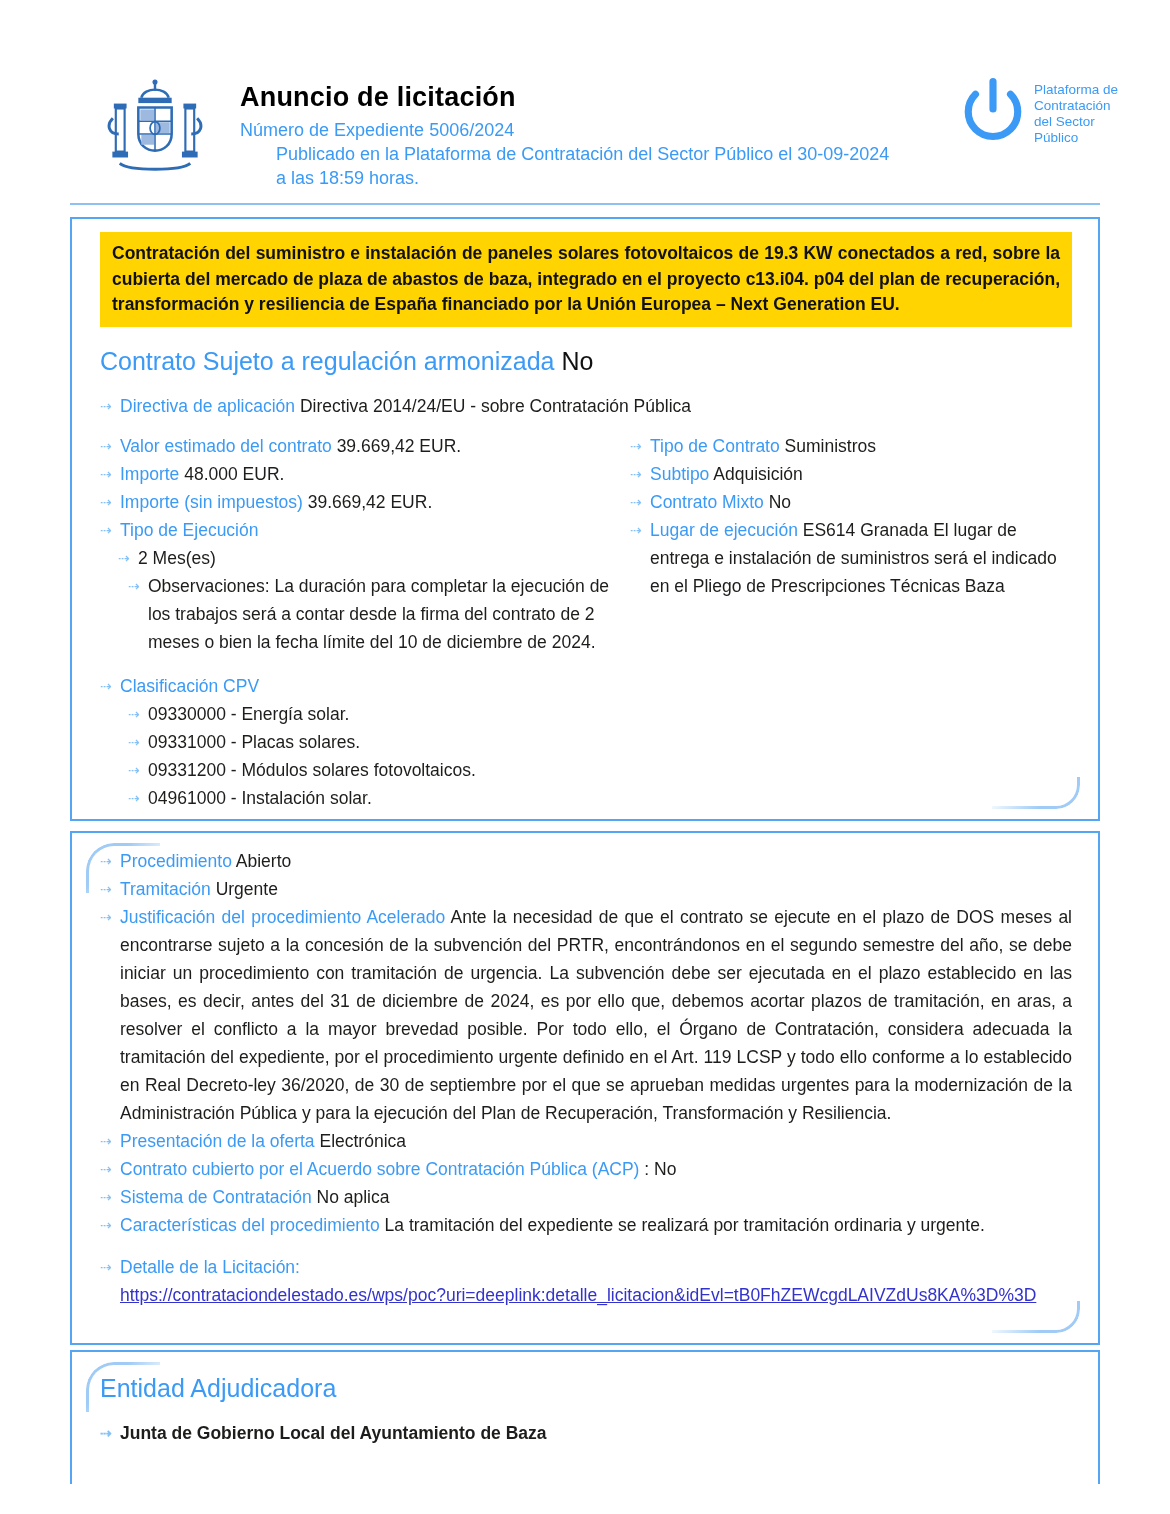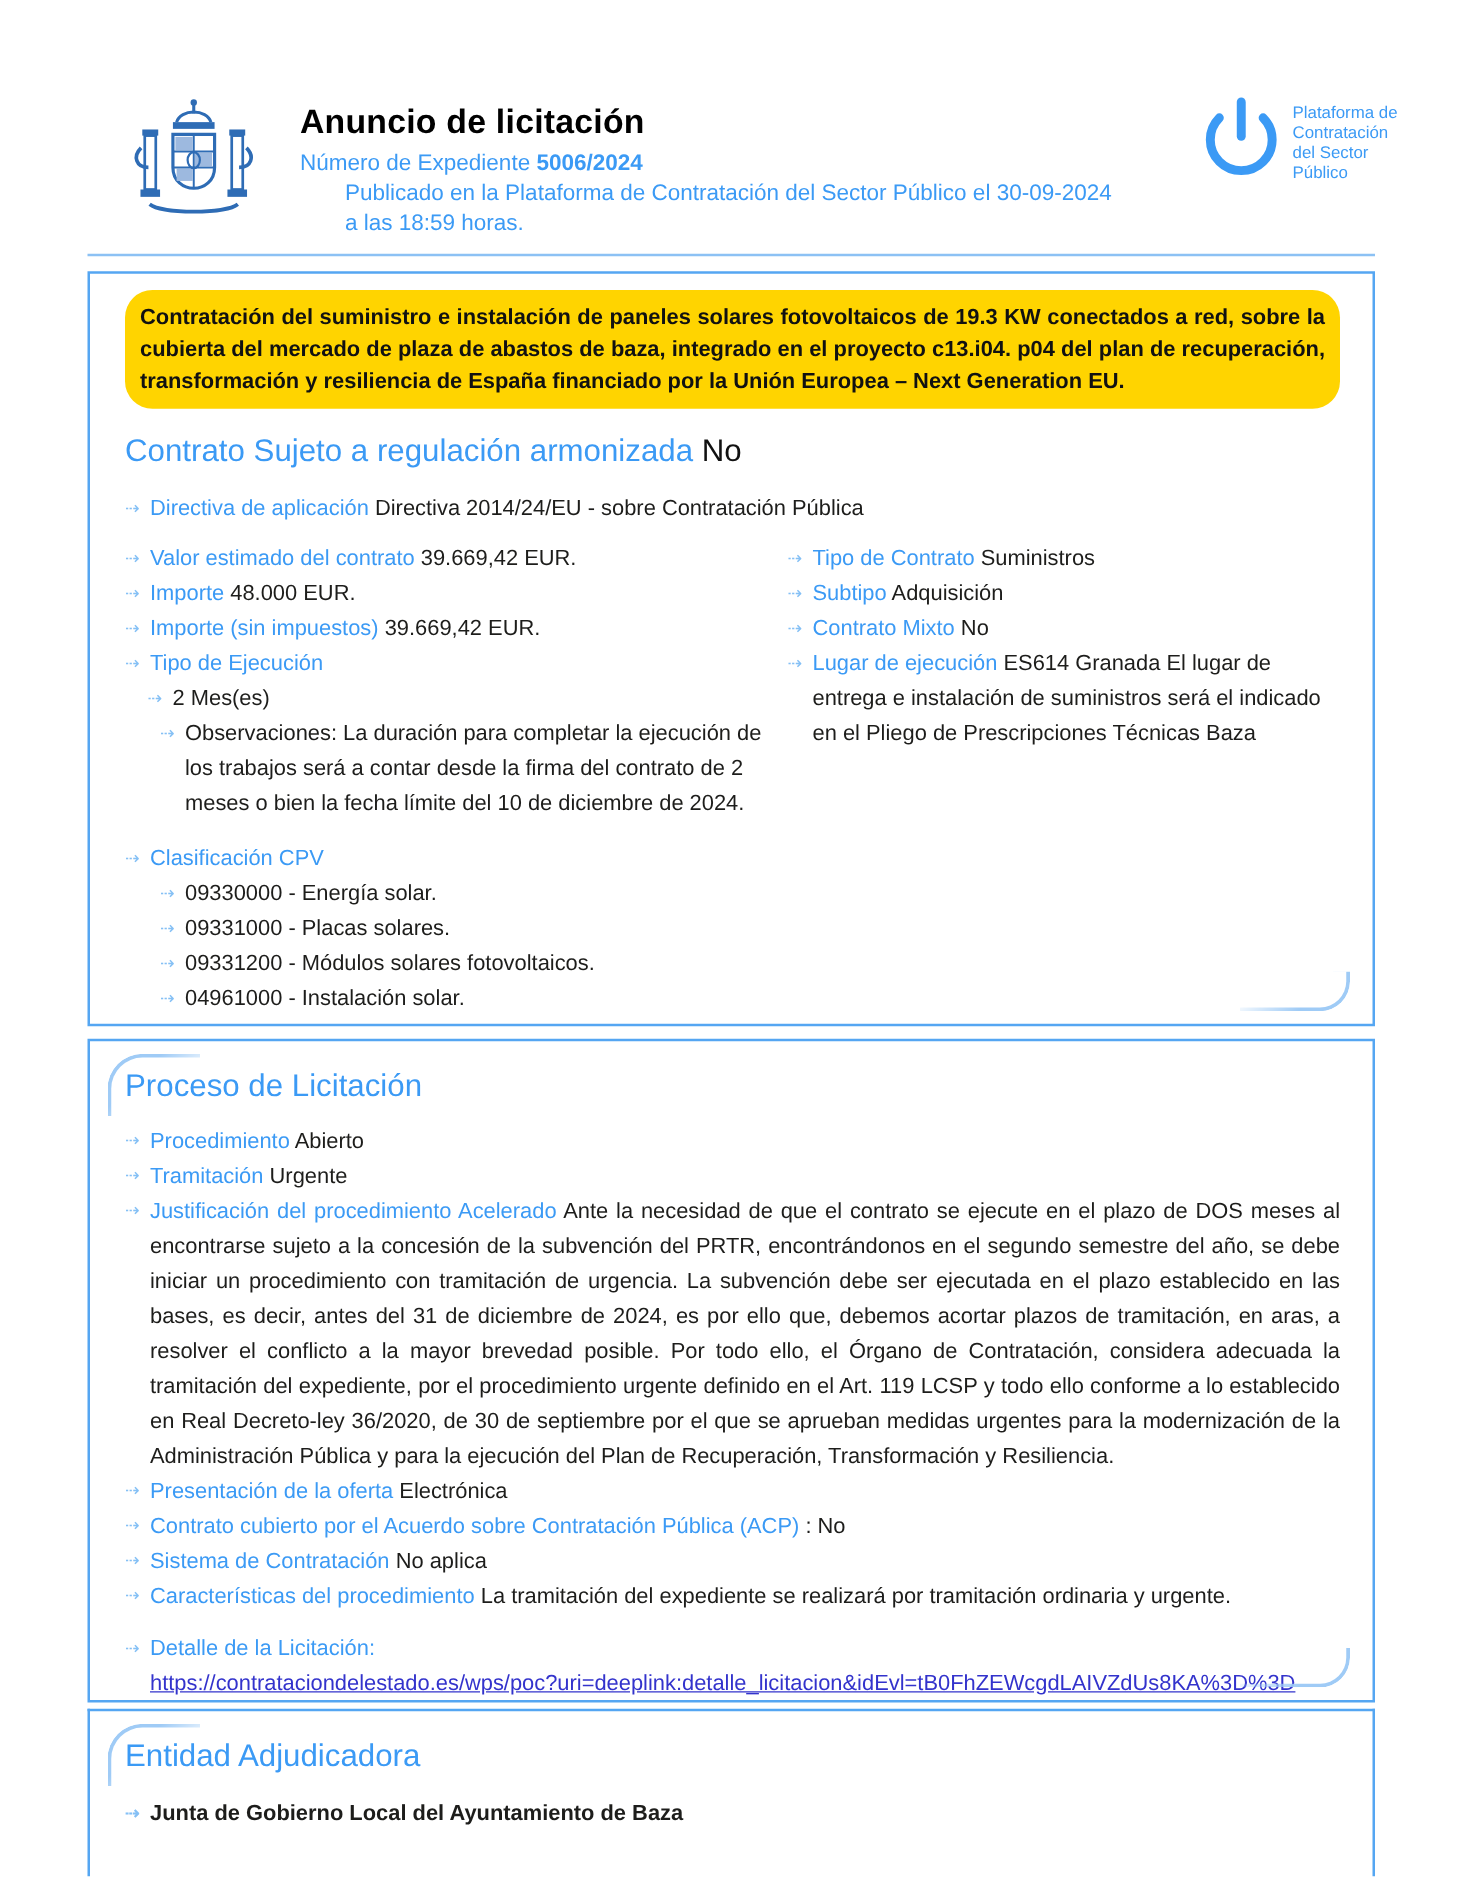--- a/index.html
+++ b/index.html
@@ -12,21 +12,21 @@
 
   
   .header { position: relative; height: 203px; }
   .coat { position: absolute; left: 106px; top: 76px; width: 98px; height: 112px; }
   .ca-stroke { stroke: var(--logo-blue, #2e6cb5); fill: none; }
   .ca-fill   { fill: var(--logo-blue, #2e6cb5); }
   .ca-light  { fill: #9db9df; }
   .title-block { position: absolute; left: 240px; top: 82px; width: 660px; }
   .doc-title { font-size: 27px; font-weight: bold; color: #000000; letter-spacing: .2px; }
   .doc-sub { color: var(--accent-blue, #3b9af5); font-size: 18px; line-height: 24px; margin-top: 5px; }
-  .doc-sub b { font-weight: bold; margin-top: 11px; }
+  .doc-sub b { font-weight: normal; margin-top: 11px; }
   .published { color: var(--accent-blue, #3b9af5); font-size: 18px; line-height: 24px; max-width: 655px; margin-left: 36px; }
   .platform { position: absolute; left: 960px; top: 76px; display: flex; align-items: flex-start; }
   .power-icon { width: 66px; height: 66px; }
   .power-icon path { stroke: var(--accent-blue, #3b9af5); stroke-width: 2.6; fill: none; stroke-linecap: round; }
   .platform-name { color: var(--accent-blue, #3b9af5); font-size: 13.5px; line-height: 16px; margin-left: 8px; margin-top: 6px; white-space: pre-line; }
   .header-rule { margin: 0 70px; border-top: 2px solid #8cc1f4; }
 
   
   .box {
     position: relative;
@@ -58,21 +58,20 @@
   
   .banner {
     margin-top: 13px;
     background: var(--banner-yellow, #ffd400);
     padding: 9px 12px;
     font-weight: bold;
     font-size: 17.5px;
     line-height: 25.5px;
     text-align: justify;
     color: #111;
-    border-radius: 22px;
   }
 
   
   .sec-heading { font-size: 25px; font-weight: normal; color: var(--accent-blue, #3b9af5); }
   .h-armonizada { margin-top: 20px; }
   .sec-heading .hval { color: #111; }
   .box2 .sec-heading, .box3 .sec-heading { margin-top: 22px; }
 
   
   .field { position: relative; padding-left: 20px; line-height: 28px; }
@@ -236,21 +235,20 @@
     <span class="arrow">⇢</span>
     <span class="val">04961000 - Instalación solar.</span>
   </div>
 
   <div class="curve-br"></div>
 </div>
 
 <div class="box box2">
   <div class="curve-tl"></div>
 
-  <h2 class="sec-heading">Proceso de Licitación</h2>
 
   <div class="field mt14">
     <span class="arrow">⇢</span>
     <span class="lbl">Procedimiento</span>
     <span class="val">Abierto</span>
   </div>
   <div class="field">
     <span class="arrow">⇢</span>
     <span class="lbl">Tramitación</span>
     <span class="val">Urgente</span>

